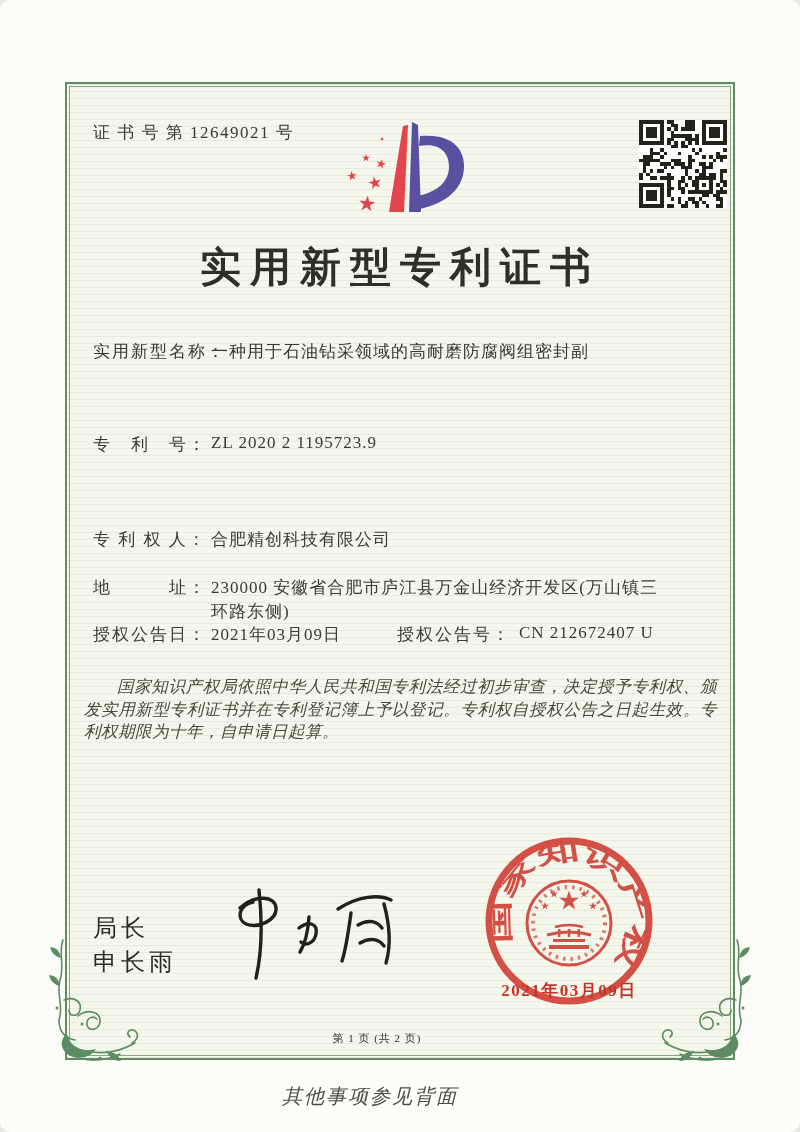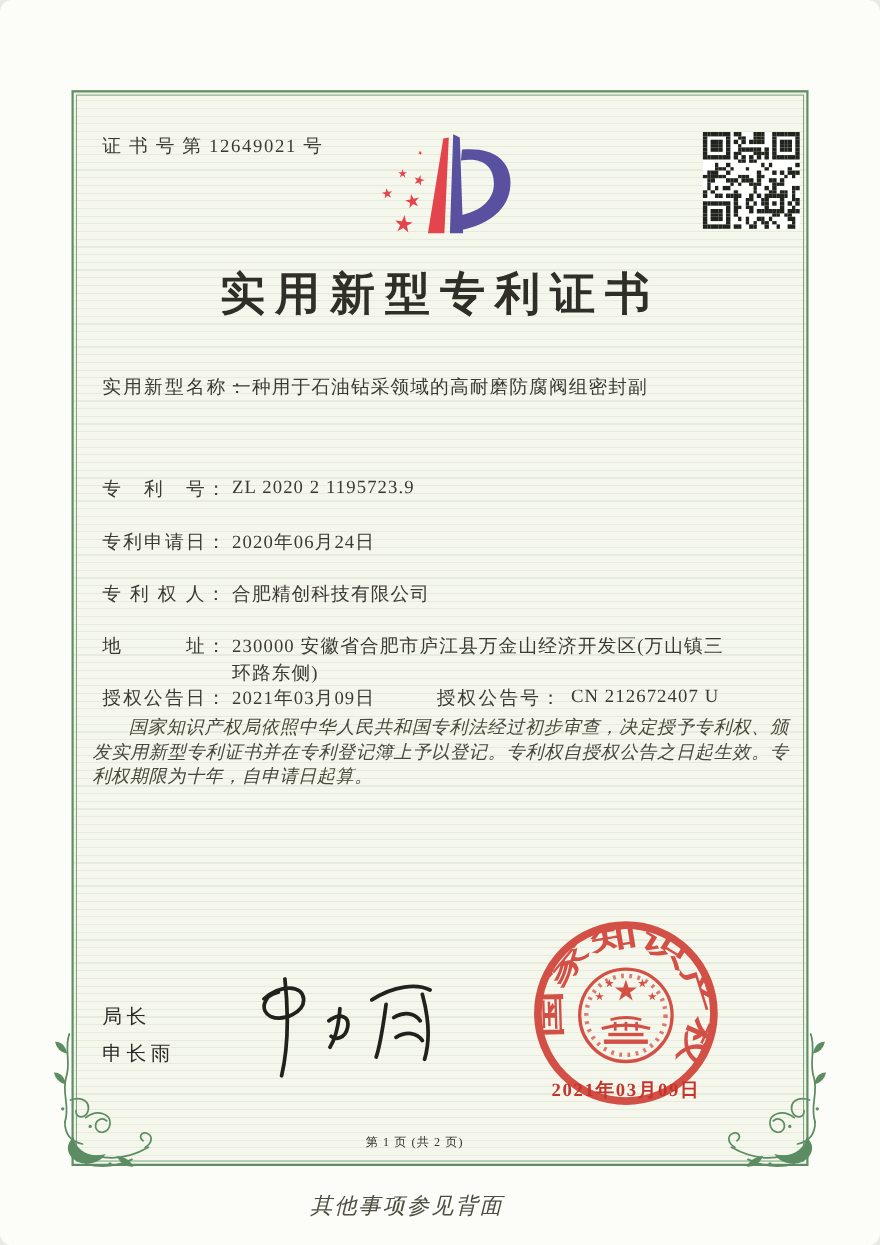--- a/index.html
+++ b/index.html
@@ -31,26 +31,26 @@
   .title{
     left:0;top:240px;width:100%;text-align:center;
     font-size:41px;font-weight:600;letter-spacing:9px;color:#2f2f28;
   }
   .row{left:93px;font-size:17px;letter-spacing:1.8px;white-space:nowrap;width:620px;}
   .row .lbl{display:inline-block;width:118px;letter-spacing:2px;vertical-align:top;}
   .row .val{letter-spacing:1px;}
   .addr-val{display:inline-block;line-height:24px;letter-spacing:1px;}
   .pair2{position:absolute;left:304px;top:0;}
   .paras{
-    left:84px;top:650px;width:633px;text-align:justify;
+    left:84px;top:676px;width:633px;text-align:justify;
     font-size:16.5px;line-height:22.6px;color:#47473a;font-style:italic;letter-spacing:0.5px;
   }
   .paras p{margin:0;text-indent:2em;}
   .director{left:93px;font-family:"Liberation Sans","DejaVu Sans",sans-serif;
-    font-size:18px;letter-spacing:4px;color:#2b2b26;}
+    font-size:24px;letter-spacing:4px;color:#2b2b26;}
   .sig{left:212px;top:884px;}
   .seal{left:480px;top:832px;width:178px;height:200px;}
   .seal svg{opacity:0.88;}
   .seal-date{
     position:absolute;left:6px;top:147px;width:166px;text-align:center;
     font-size:17px;font-weight:600;color:#c5342b;letter-spacing:1.5px;
   }
   .pagefoot{left:292px;top:1031px;width:170px;text-align:center;font-size:11px;letter-spacing:1px;color:#33332c;}
   .backnote{left:280px;top:1083px;width:180px;text-align:center;
     font-size:20px;font-style:italic;letter-spacing:2px;color:#4c4c40;}
@@ -752,23 +752,20 @@
       <b></b>
     </div>
 
   <div class="abs title">实用新型专利证书</div>
 
   <div class="abs row" style="top:340px">
     <span class="lbl">实用新型名称：</span><span class="val">一种用于石油钻采领域的高耐磨防腐阀组密封副</span>
   </div>
   <div class="abs row" style="top:433px">
     <span class="lbl">专　利　号：</span><span class="val">ZL 2020 2 1195723.9</span>
-  </div>
-  <div class="abs row" style="top:481px">
-    <span class="lbl">专利申请日：</span><span class="val">2020年06月24日</span>
   </div>
   <div class="abs row" style="top:528px">
     <span class="lbl">专 利 权 人：</span><span class="val">合肥精创科技有限公司</span>
   </div>
   <div class="abs row" style="top:576px">
     <span class="lbl">地　　　址：</span><span class="addr-val"><span style="display:block;">230000 安徽省合肥市庐江县万金山经济开发区(万山镇三</span><span style="display:block;">环路东侧)</span></span>
   </div>
   <div class="abs row" style="top:623px;position:absolute;">
     <span class="lbl">授权公告日：</span><span class="val">2021年03月09日</span>
     <span class="pair2"><span class="lbl" style="width:auto;margin-right:8px;">授权公告号：</span><span class="val">CN 212672407 U</span></span>

